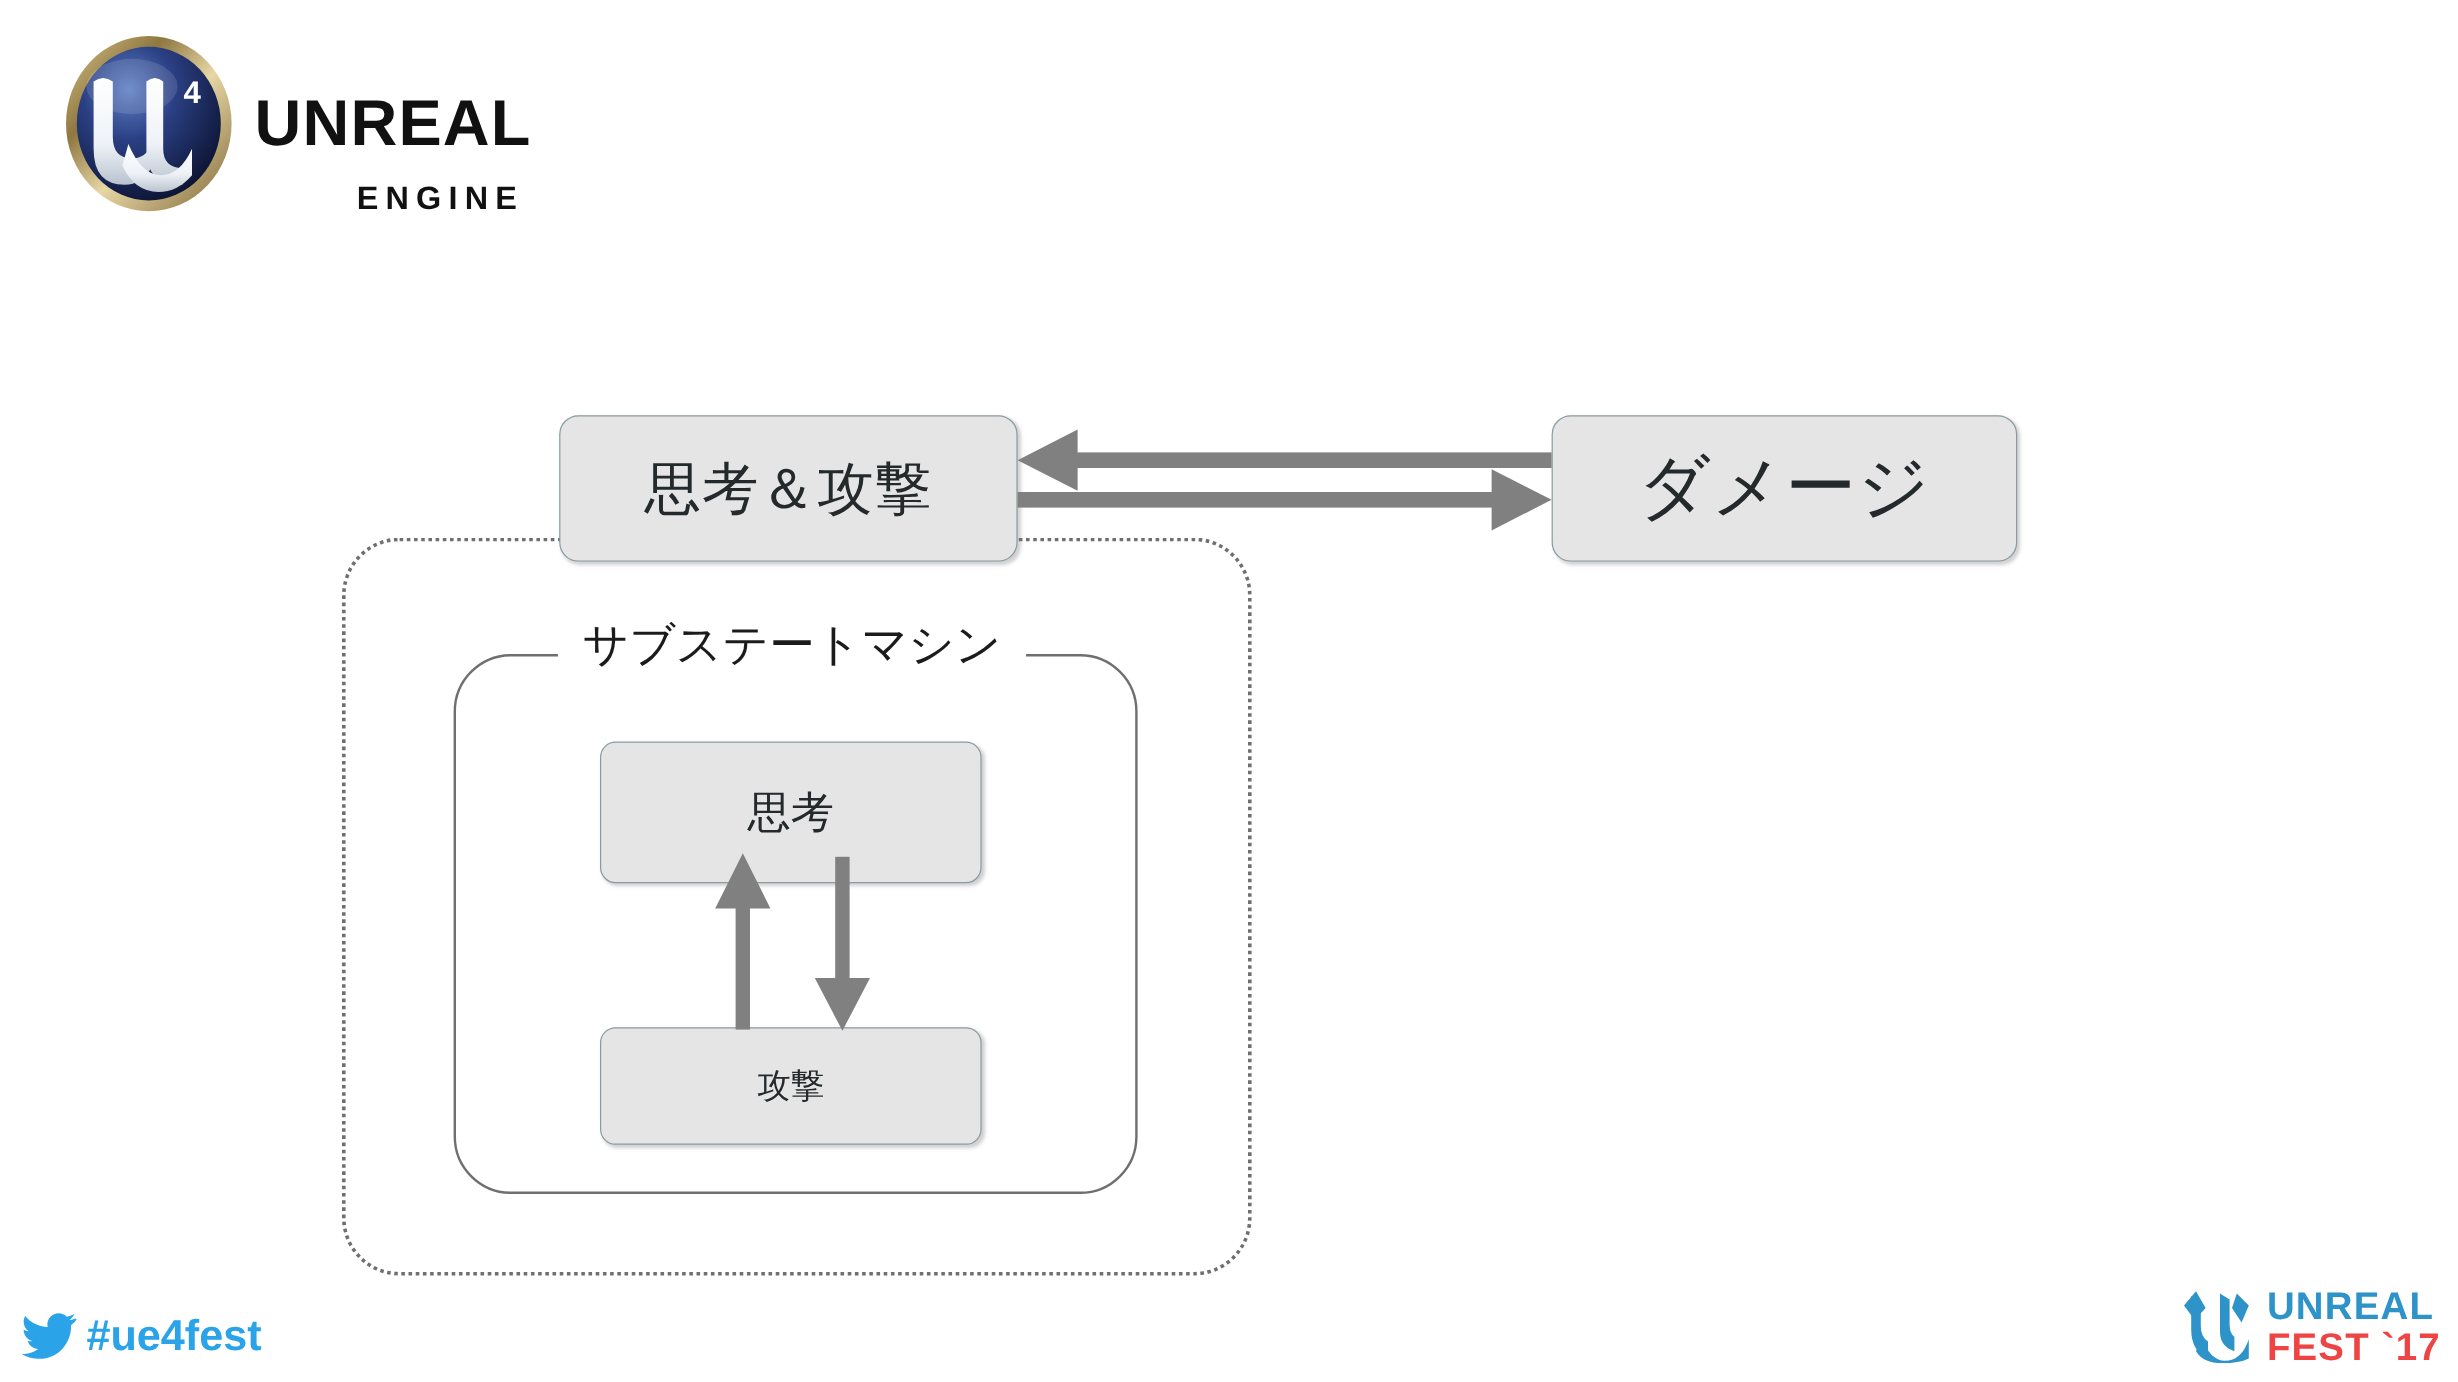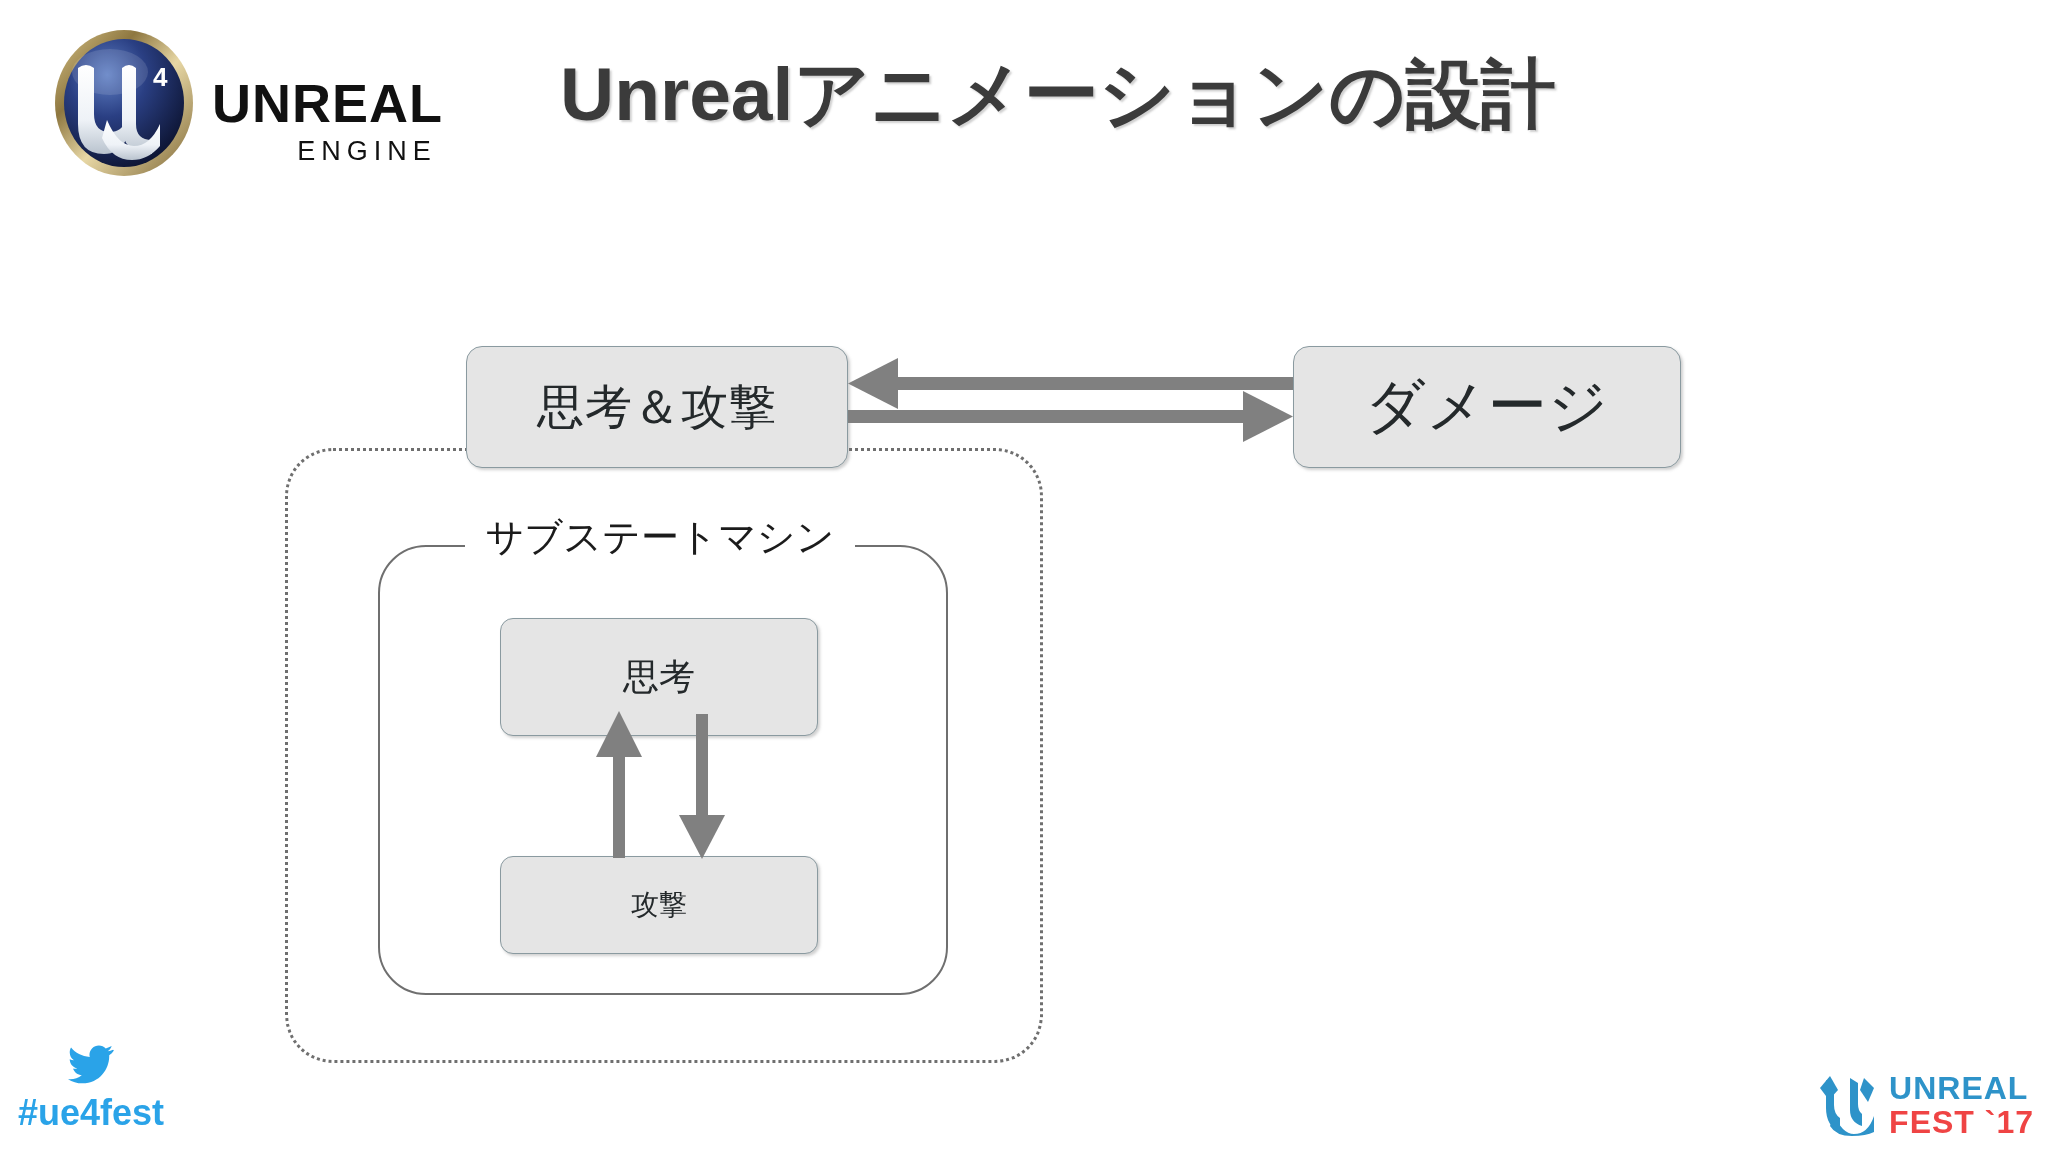--- a/index.html
+++ b/index.html
@@ -48,26 +48,26 @@
     font-family: "Liberation Sans", "DejaVu Sans", sans-serif;
     font-weight: bold;
     font-size: 54px;
     letter-spacing: 1px;
     color: #111111;
     line-height: 1;
     text-align: left;
   }
   .wordmark-sub {
     font-family: "Liberation Sans", "DejaVu Sans", sans-serif;
-    font-weight: normal;
+    font-weight: bold;
     font-size: 27px;
     letter-spacing: 6px;
     color: #111111;
     line-height: 1;
-    margin-top: 8px;
+    margin-top: 22px;
     text-align: center;
     padding-left: 20px;
   }
 
   #page-title {
     position: absolute;
     left: 560px;
     top: 45px;
     width: 1300px;
     font-size: 75px;
@@ -193,21 +193,20 @@
   }
 
   
   #footer-hashtag {
     position: absolute;
     left: 18px;
     bottom: 18px;
     display: flex;
     align-items: center;
     gap: 8px;
-    flex-direction: column;
   }
   #twitter-bird {
     width: 46px;
     height: 40px;
     flex: 0 0 auto;
   }
   #hashtag-text {
     font-size: 36px;
     font-weight: bold;
     color: #2aa3e8;
@@ -275,21 +274,20 @@
                Q60 132 50 110 Z" fill="url(#ueGlyph)"></path>
       <text x="101" y="58" font-family="Liberation Sans, sans-serif" font-size="26" font-weight="bold" fill="#ffffff">4</text>
     </svg>
 
     <div id="ue-logo-wordmark">
       <div class="wordmark-main">UNREAL</div>
       <div class="wordmark-sub">ENGINE</div>
     </div>
   </div>
 
-  <div id="page-title">Unrealアニメーションの設計</div>
 </div>
 
 <div id="diagram">
 
   <div id="outer-dotted-container"></div>
 
   <div id="substate-container"></div>
   <div id="substate-label-mask"></div>
   <div id="substate-label">サブステートマシン</div>
 

